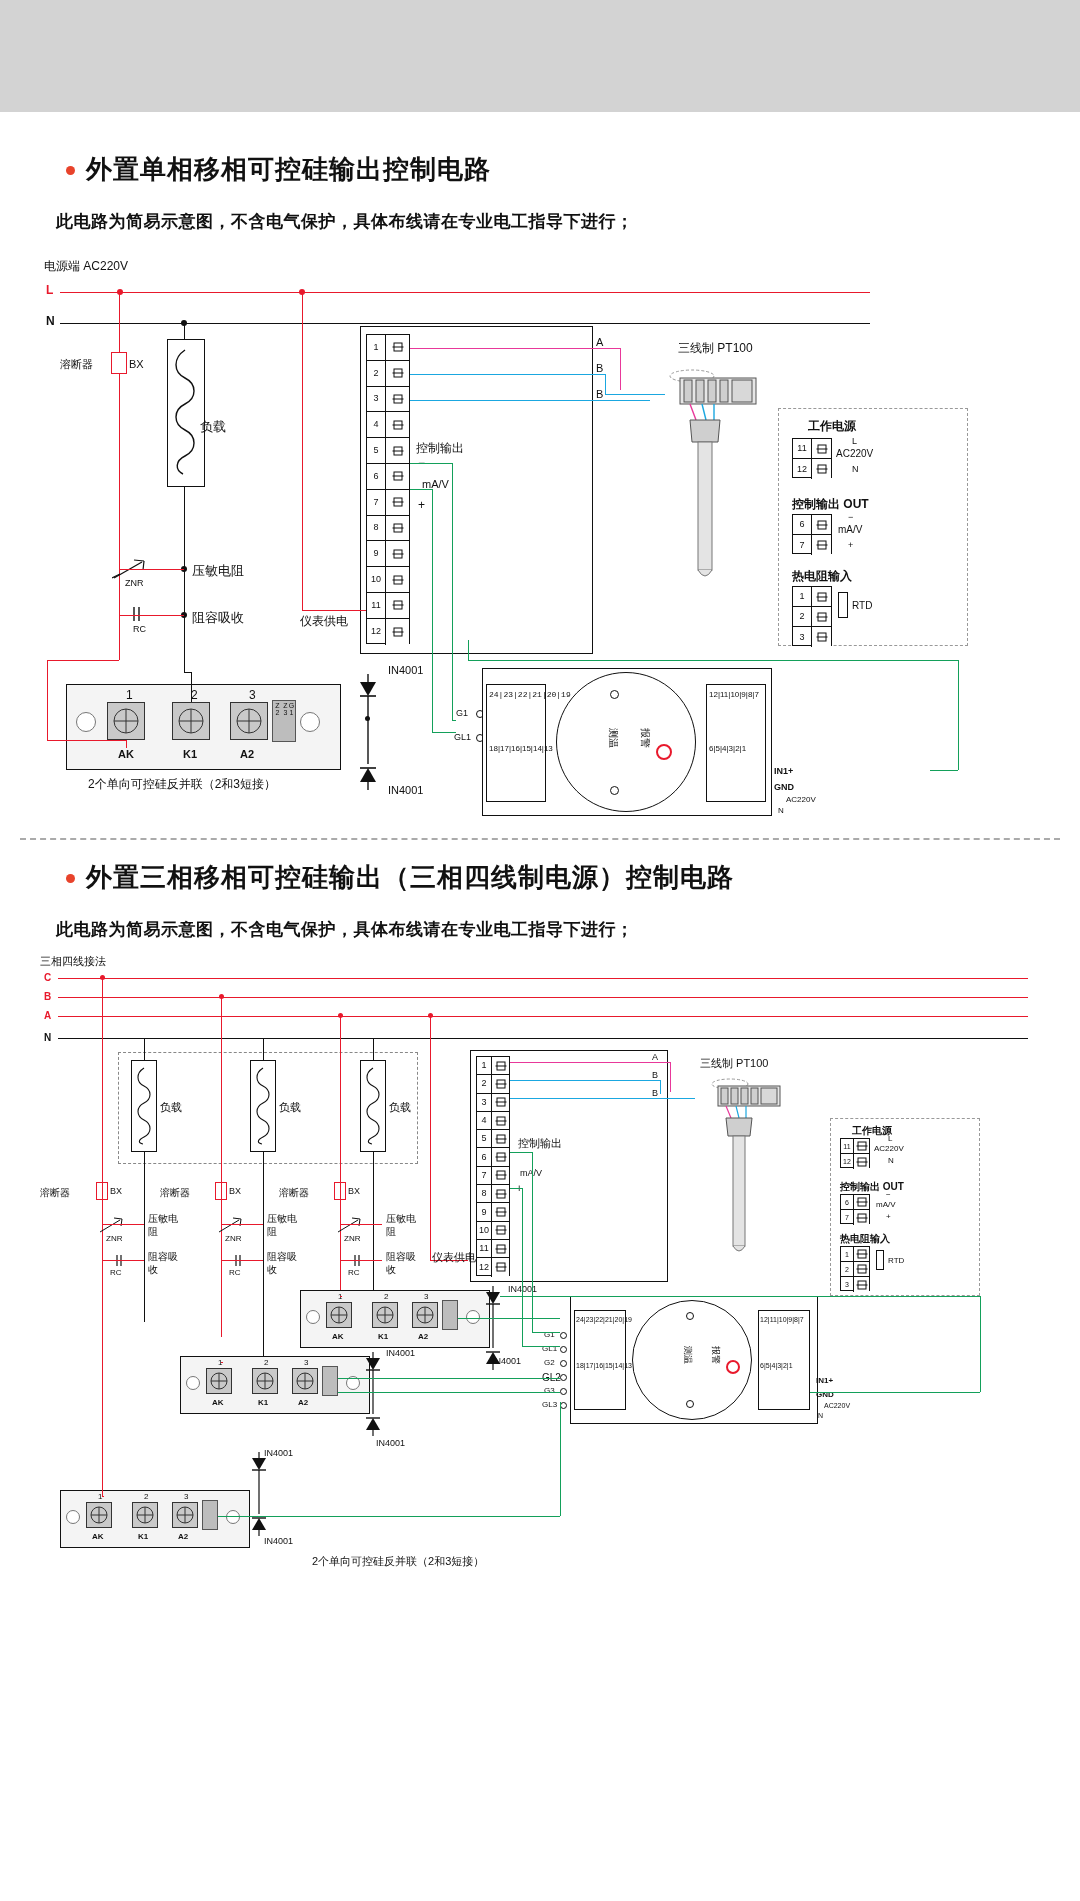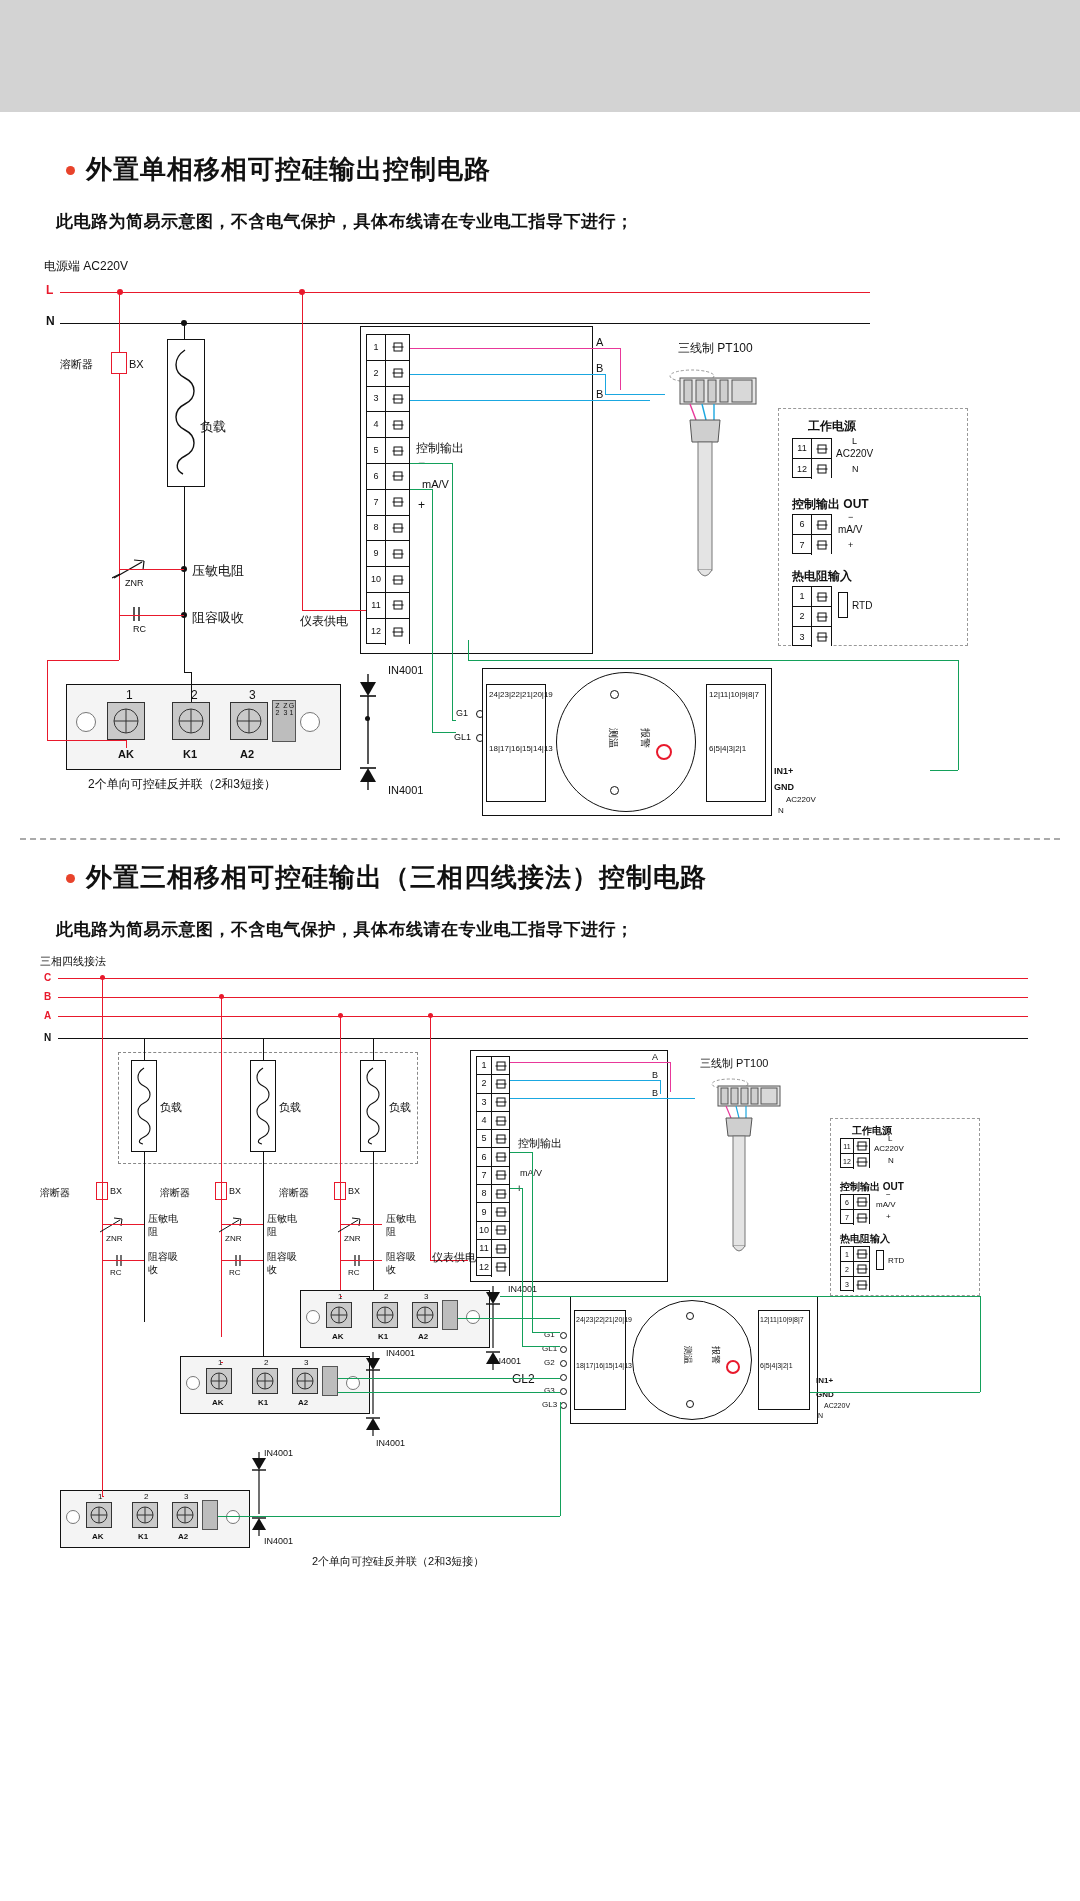--- a/index.html
+++ b/index.html
@@ -288,21 +288,21 @@
 
 <div class="inst" style="left:482px;top:668px;width:290px;height:148px;"></div>
 <div class="circ" style="left:556px;top:672px;width:140px;height:140px;background:#fff;"></div>
 <div class="circ" style="left:610px;top:690px;width:9px;height:9px;"></div>
 <div class="circ" style="left:610px;top:786px;width:9px;height:9px;"></div>
 <div class="rot" style="left:620px;top:728px;transform:rotate(90deg);font-size:10px;">测温</div>
 <div class="rot" style="left:652px;top:728px;transform:rotate(90deg);font-size:10px;">报警</div>
 <div class="circ" style="left:656px;top:744px;width:16px;height:16px;border:2px solid #e8192c;"></div>
 <div class="box" style="left:486px;top:684px;width:60px;height:118px;border:1px solid #111;background:#fff;"></div>
 <div class="box" style="left:706px;top:684px;width:60px;height:118px;border:1px solid #111;background:#fff;"></div>
-<div class="lbl" style="left:489px;top:690px;font-size:8px;letter-spacing:0px;">
+<div class="lbl" style="left:489px;top:690px;font-size:8px;letter-spacing:0px;font-family:Liberation Mono, monospace;">
   <span>24</span>|<span>23</span>|<span>22</span>|<span>21</span>|<span>20</span>|<span>19</span>
 </div>
 <div class="lbl" style="left:489px;top:744px;font-size:8px;">
   <span>18</span>|<span>17</span>|<span>16</span>|<span>15</span>|<span>14</span>|<span>13</span>
 </div>
 <div class="lbl" style="left:709px;top:690px;font-size:8px;">
   <span>12</span>|<span>11</span>|<span>10</span>|<span>9</span>|<span>8</span>|<span>7</span>
 </div>
 <div class="lbl" style="left:709px;top:744px;font-size:8px;">
   <span>6</span>|<span>5</span>|<span>4</span>|<span>3</span>|<span>2</span>|<span>1</span>
@@ -355,21 +355,21 @@
       <div class="tb-num">3</div>
       <div class="tb-screw"></div>
     </div>
 </div>
 <div class="box" style="left:838px;top:592px;width:10px;height:26px;border:1px solid #111;"></div>
 <div class="lbl" style="left:852px;top:600px;font-size:10px;">RTD</div>
 
 <div class="divider" style="top:838px;"></div>
 
 <div class="bullet" style="left:66px;top:874px;"></div>
-<div class="sec-title" style="left:86px;top:860px;">外置三相移相可控硅输出（三相四线接法）控制电路</div>
+<div class="sec-title" style="left:86px;top:860px;">外置三相移相可控硅输出（三相四线制电源）控制电路</div>
 <div class="sec-note" style="left:56px;top:918px;">此电路为简易示意图，不含电气保护，具体布线请在专业电工指导下进行；</div>
 
 <div class="lbl" style="left:40px;top:954px;font-size:11px;">三相四线接法</div>
 <div class="lbl b" style="left:44px;top:972px;color:#e8192c;font-size:10px;">C</div>
 <div class="lbl b" style="left:44px;top:991px;color:#e8192c;font-size:10px;">B</div>
 <div class="lbl b" style="left:44px;top:1010px;color:#e8192c;font-size:10px;">A</div>
 <div class="lbl b" style="left:44px;top:1032px;font-size:10px;">N</div>
 <div class="hl red" style="left:58px;top:978px;width:970px;border-top-width:1.4px;"></div>
 <div class="hl red" style="left:58px;top:997px;width:970px;border-top-width:1.4px;"></div>
 <div class="hl red" style="left:58px;top:1016px;width:970px;border-top-width:1.4px;"></div>
@@ -704,21 +704,21 @@
   <polygon points="6,78 20,78 13,66" fill="#111"></polygon>
     <line x1="6" y1="66" x2="20" y2="66" stroke="#111" stroke-width="1.4"></line>
   <line x1="13" y1="78" x2="13" y2="84" stroke="#111" stroke-width="1.2"></line>
 </svg>
 <div class="lbl" style="left:264px;top:1448px;font-size:9px;">IN4001</div>
 <div class="lbl" style="left:264px;top:1536px;font-size:9px;">IN4001</div>
 
 <div class="lbl" style="left:544px;top:1330px;font-size:8px;">G1</div>
 <div class="lbl" style="left:542px;top:1344px;font-size:8px;">GL1</div>
 <div class="lbl" style="left:544px;top:1358px;font-size:8px;">G2</div>
-<div class="lbl" style="left:512px;top:1372px;font-size:12px;">GL2</div>
+<div class="lbl" style="left:542px;top:1372px;font-size:10px;">GL2</div>
 <div class="lbl" style="left:544px;top:1386px;font-size:8px;">G3</div>
 <div class="lbl" style="left:542px;top:1400px;font-size:8px;">GL3</div>
 <div class="circ" style="left:560px;top:1332px;width:7px;height:7px;"></div>
 <div class="circ" style="left:560px;top:1346px;width:7px;height:7px;"></div>
 <div class="circ" style="left:560px;top:1360px;width:7px;height:7px;"></div>
 <div class="circ" style="left:560px;top:1374px;width:7px;height:7px;"></div>
 <div class="circ" style="left:560px;top:1388px;width:7px;height:7px;"></div>
 <div class="circ" style="left:560px;top:1402px;width:7px;height:7px;"></div>
 
 <div class="inst" style="left:570px;top:1296px;width:248px;height:128px;"></div>

